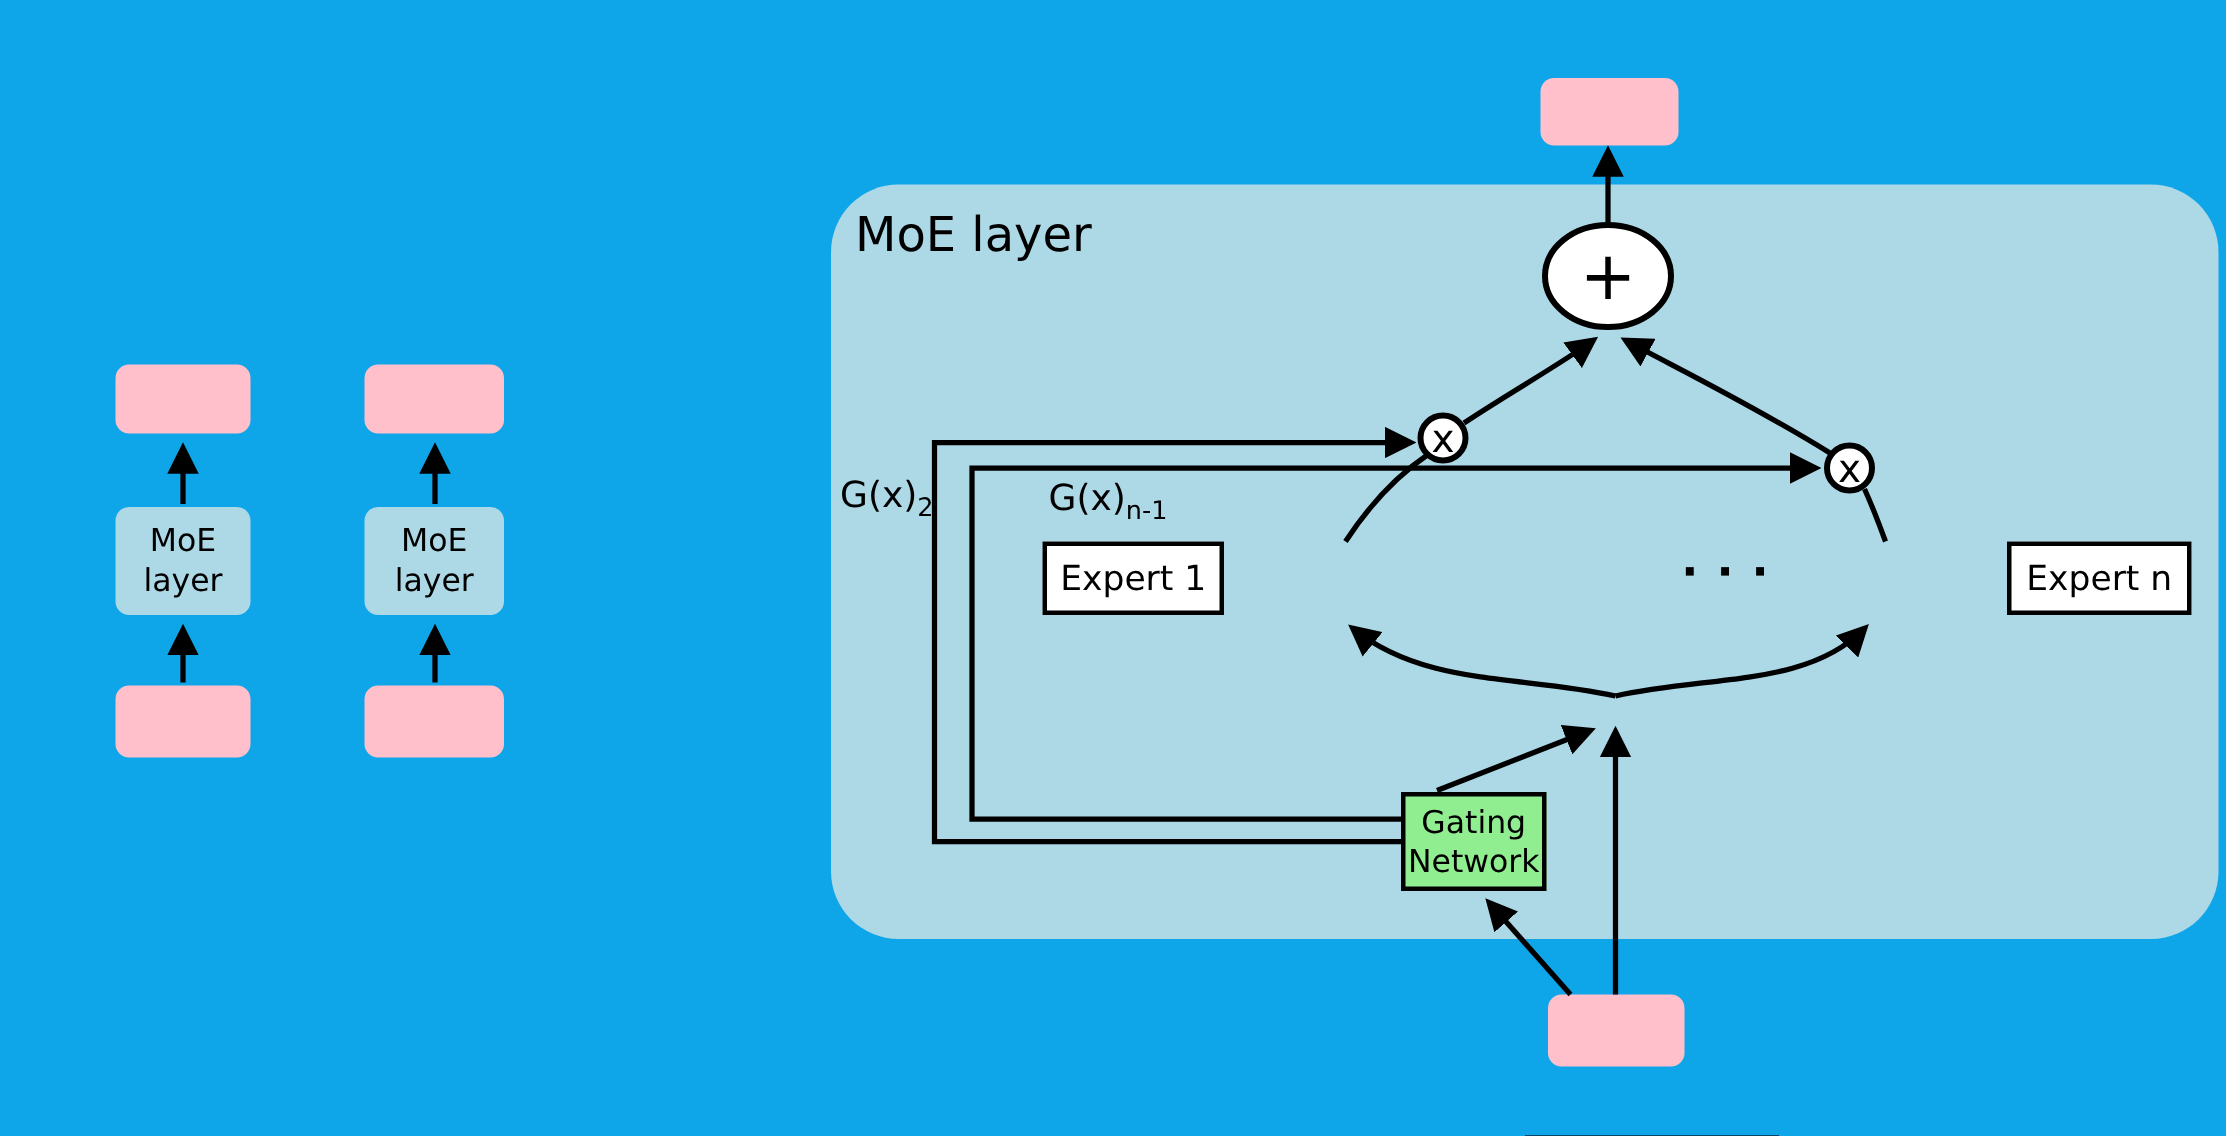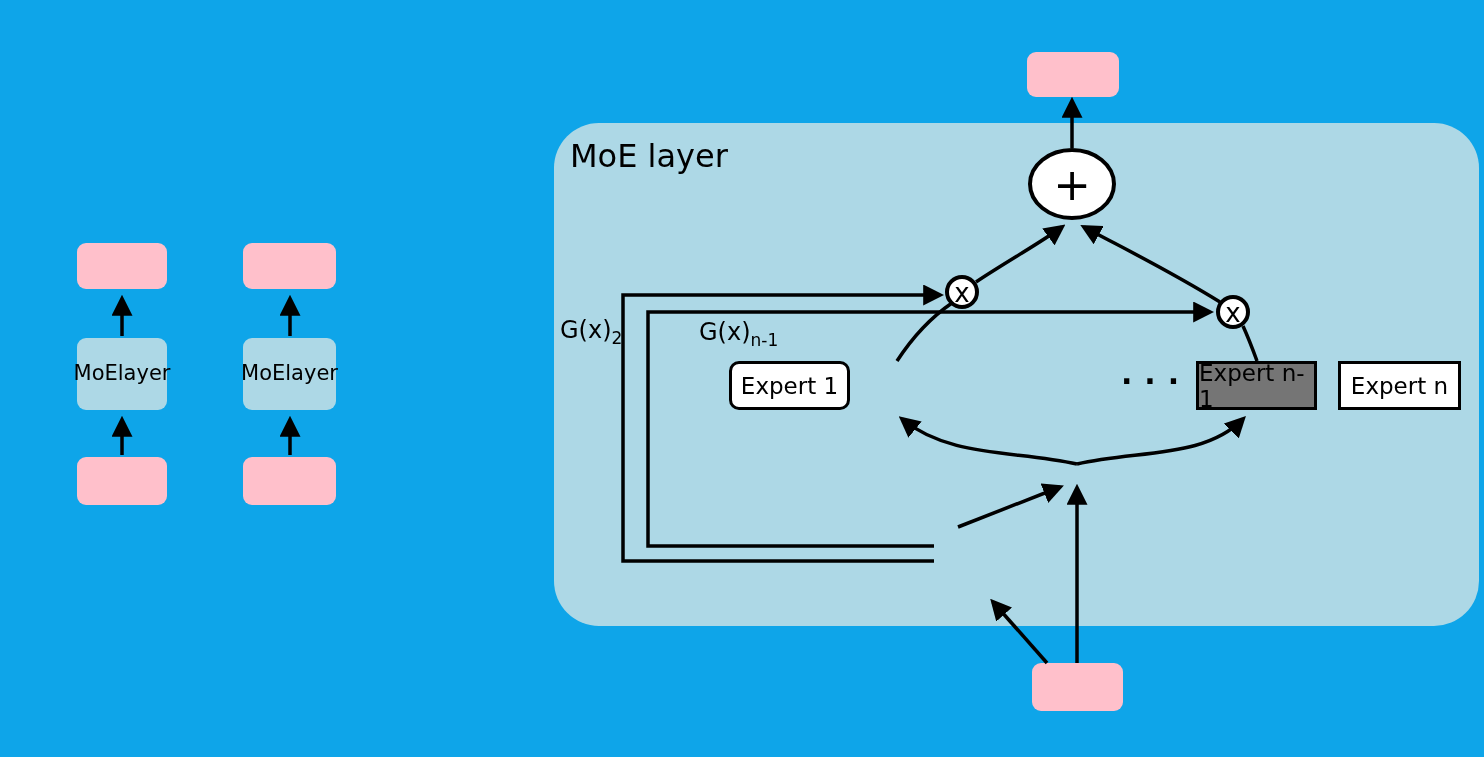--- a/index.html
+++ b/index.html
@@ -7,38 +7,38 @@
           font-family:"DejaVu Sans","Liberation Sans",sans-serif;color:#000;}
 
   
   .moe-big{position:absolute;left:554px;top:123px;width:925px;height:503px;
            background:#add8e6;border-radius:45px;z-index:1;}
   .moe-title{position:absolute;left:570px;top:137px;font-size:32px;z-index:2;}
 
   
   .pinkbox{position:absolute;background:#ffc0cb;border-radius:9px;z-index:2;}
   .bluebox{position:absolute;background:#add8e6;border-radius:9px;z-index:2;
-           display:flex;flex-direction:row;align-items:center;justify-content:center;
+           display:flex;flex-direction:column;align-items:center;justify-content:center;
            font-size:21px;line-height:1.3;text-align:center;}
   .c1{left:77px;width:90px;}
   .c2{left:243px;width:93px;}
   .row-top{top:243px;height:46px;}
   .row-mid{top:338px;height:72px;}
   .row-bot{top:457px;height:48px;}
 
   
   .io-top{left:1027px;top:52px;width:92px;height:45px;}
   .io-bot{left:1032px;top:663px;width:91px;height:48px;}
 
   
   .expert-box{position:absolute;top:361px;height:49px;background:#fff;border:3px solid #000;
               box-sizing:border-box;display:flex;align-items:center;justify-content:center;
               font-size:23px;z-index:2;}
   .expert-box[data-state="shaded"]{background:#757575;}
-  .e1{left:729px;width:121px;border-radius:10px;}
+  .e1{left:695px;width:121px;}
   .e2{left:837px;width:122px;}
   .e3{left:982px;width:121px;}
   .e4{left:1196px;width:121px;}
   .e5{left:1338px;width:123px;}
 
   .ellipsis{position:absolute;left:1116px;top:362px;width:80px;height:40px;z-index:2;
             font-size:30px;font-weight:bold;letter-spacing:12px;text-align:center;line-height:40px;}
 
   
   .gating{position:absolute;left:934px;top:528px;width:97px;height:66px;background:#90ee90;
@@ -75,25 +75,28 @@
   <div class="bluebox c2 row-mid">
     <span>MoE</span>
     <span>layer</span>
   </div>
   <div class="pinkbox c2 row-bot"></div>
 
   <div class="pinkbox io-top"></div>
   <div class="pinkbox io-bot"></div>
 
   <div class="expert-box e1" data-state="normal">Expert 1</div>
-  <div class="expert-box e4" data-state="shaded">Expert n-1</div>
   <div class="expert-box e5" data-state="normal">Expert n</div>
 
   <div class="ellipsis">···</div>
 
+  <div class="gating">
+    <span>Gating</span>
+    <span>Network</span>
+  </div>
 
   <div class="glabel g2">
     <span>G(x)</span><sub>2</sub>
   </div>
   <div class="glabel gn1">
     <span>G(x)</span><sub>n-1</sub>
   </div>
 
   <svg class="wires" width="1484" height="757" viewBox="0 0 1484 757">
     <defs>

